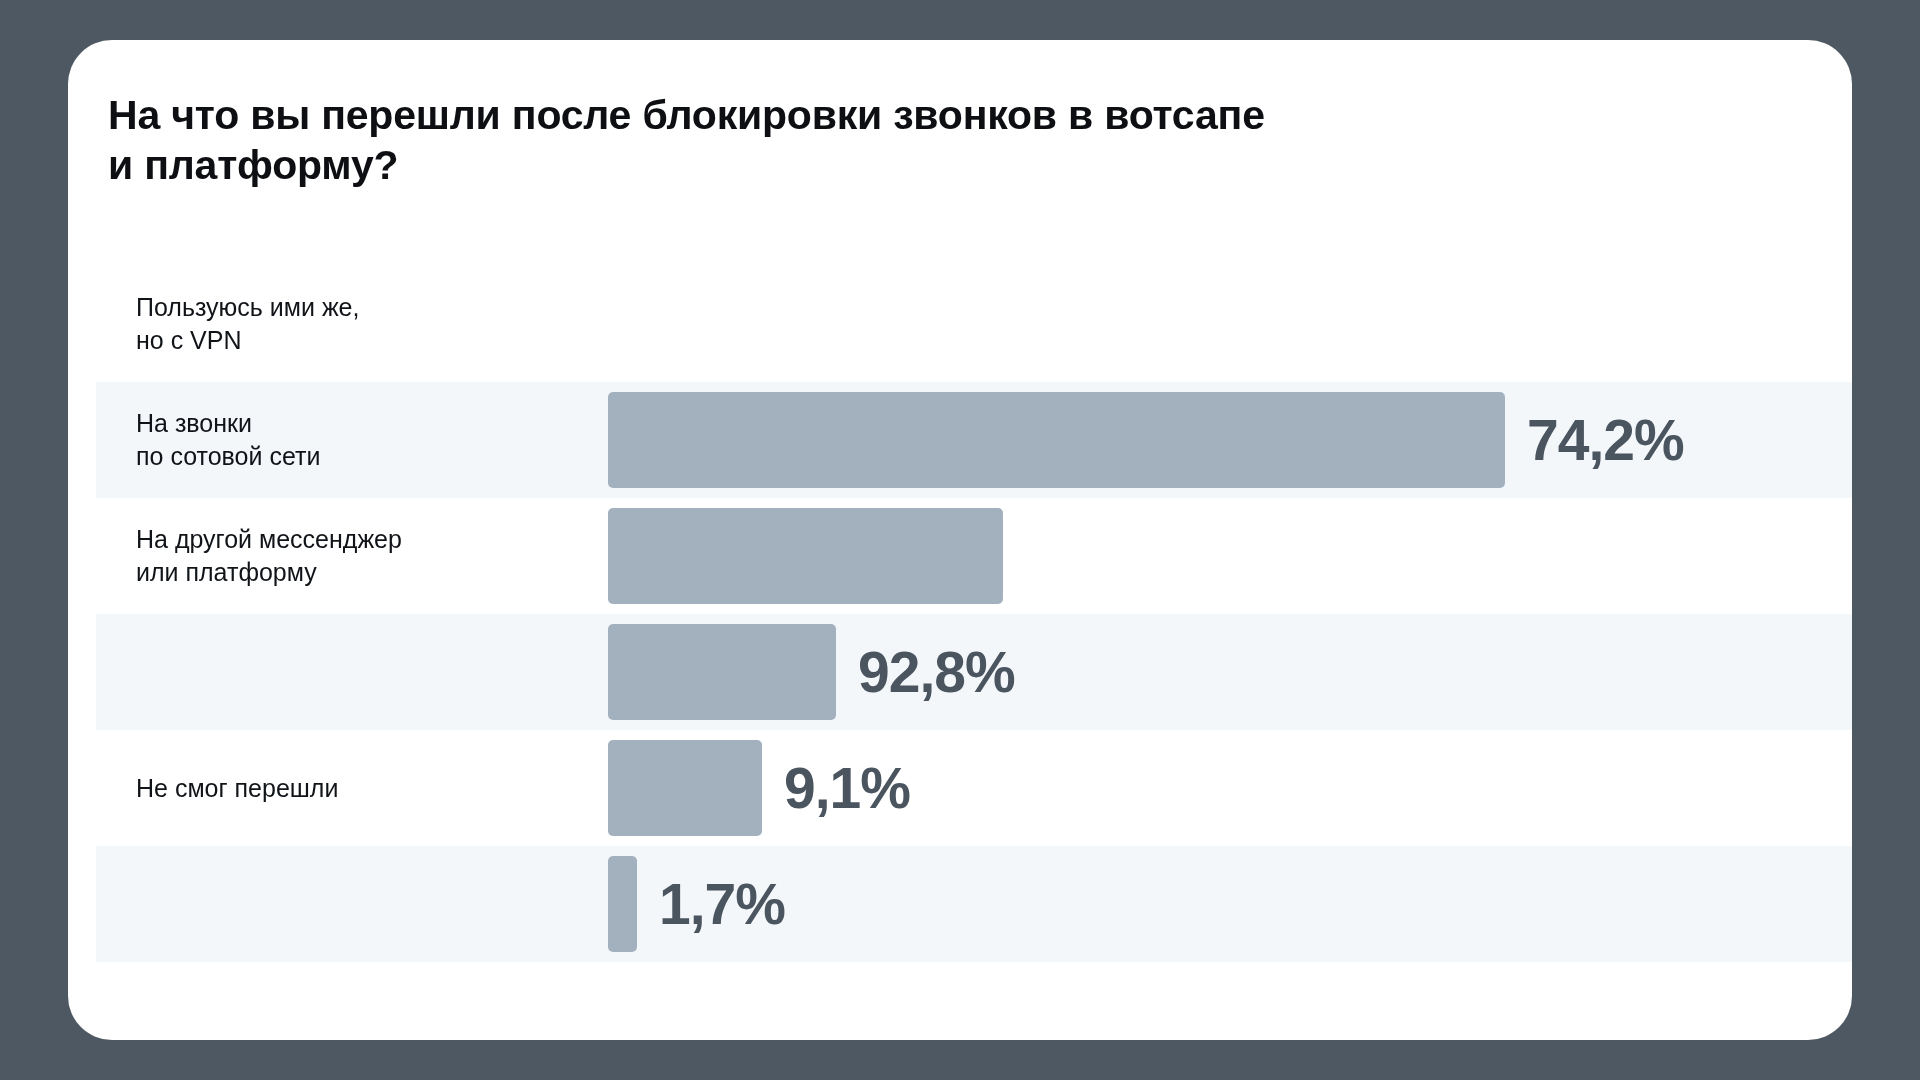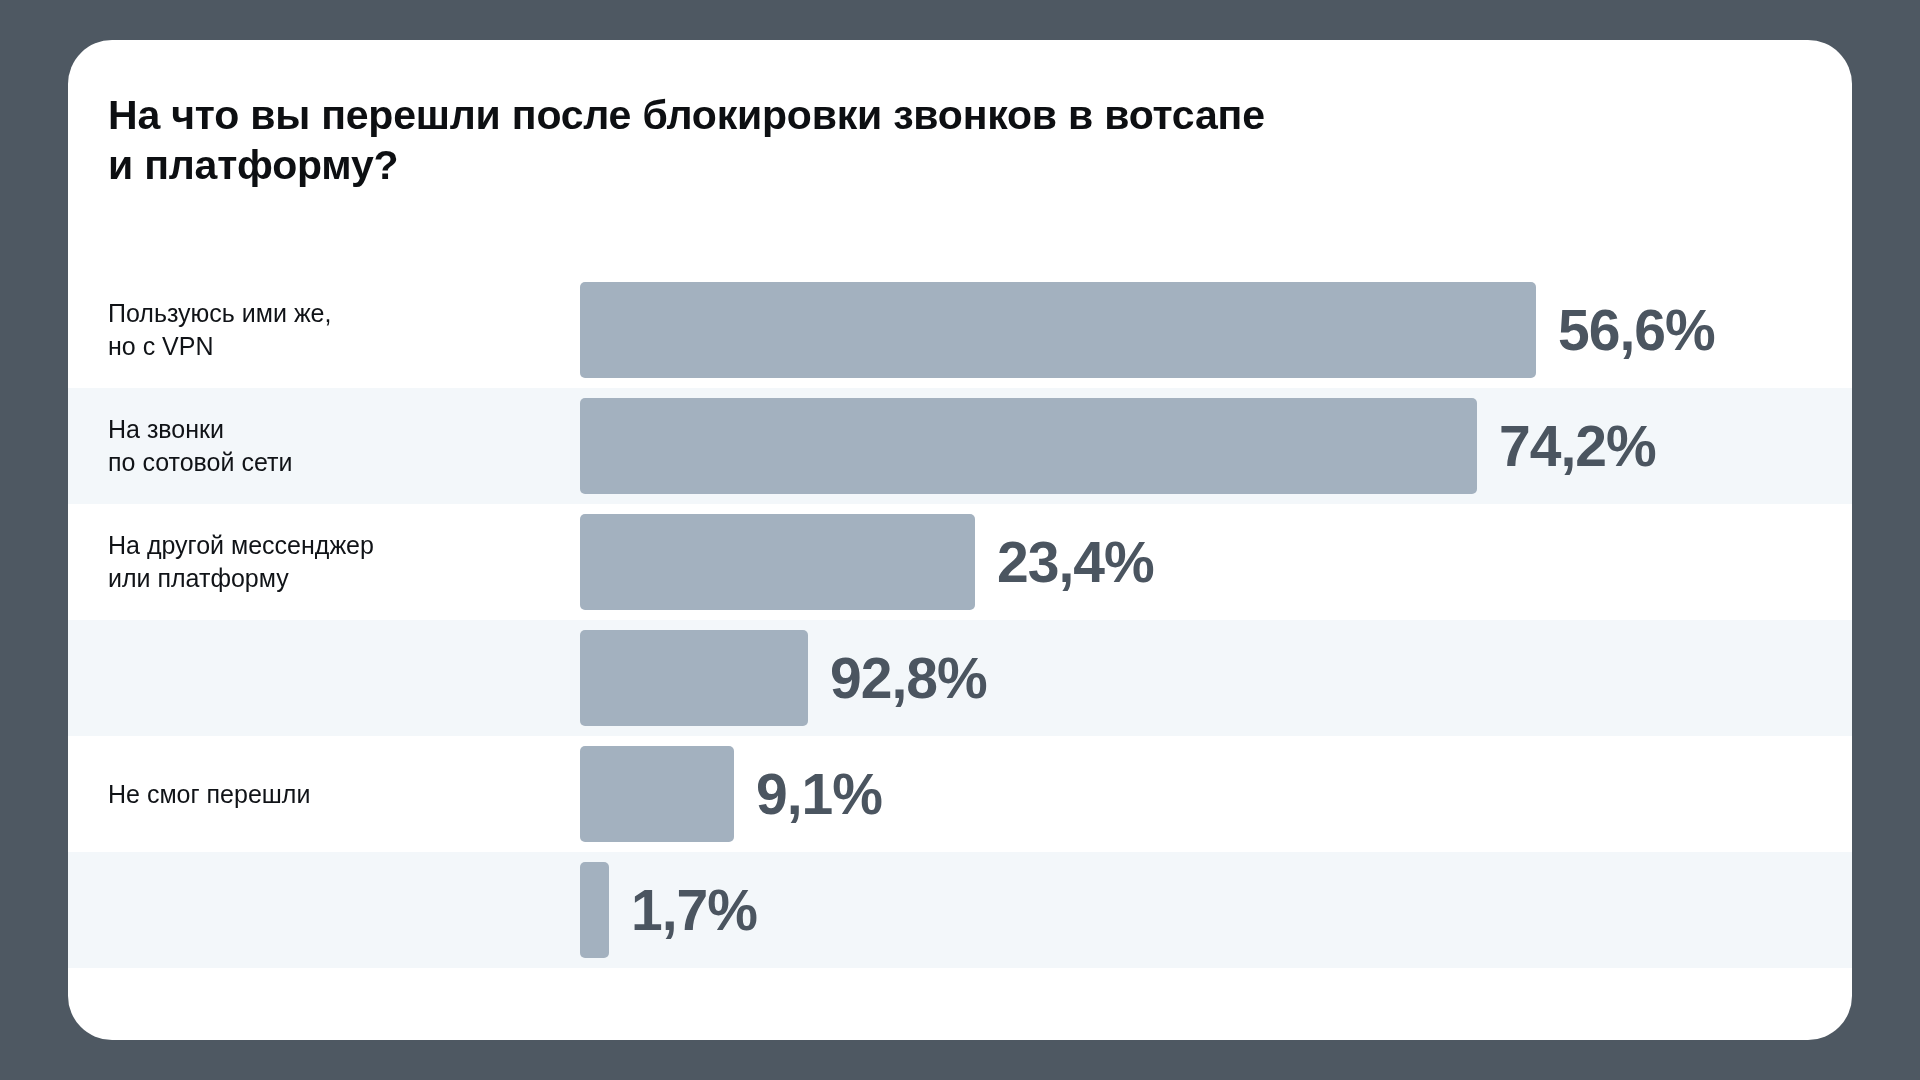--- a/index.html
+++ b/index.html
@@ -34,22 +34,23 @@
     font-weight: bold;
     line-height: 1.22;
     color: #0d0f12;
     letter-spacing: -0.2px;
     white-space: pre-line;
   }
 
   #rows {
     position: absolute;
     left: 0;
-    top: 232px;
+    top: 226px;
     width: 1784px;
+    padding-left: 28px;
   }
 
   .row {
     position: relative;
     height: 116px;
     display: flex;
     align-items: center;
     box-sizing: border-box;
   }
   .row.alt { background: #f3f7fa; }
@@ -98,41 +99,36 @@
 <div id="card">
 
   <div id="title">На что вы перешли после блокировки звонков в вотсапе
 и платформу?</div>
 
   <div id="rows">
 
     <div class="row plain">
       <div class="row-label">Пользуюсь ими же,
 но с VPN</div>
-      <div class="bar-zone">
-        <div class="bar" style="width: 956px;"></div>
-        <div class="value">56,6%</div>
-      </div>
     </div>
 
     <div class="row alt">
       <div class="row-label">На звонки
 по сотовой сети</div>
       <div class="bar-zone">
         <div class="bar" style="width: 897px;"></div>
         <div class="value">74,2%</div>
       </div>
     </div>
 
     <div class="row plain">
       <div class="row-label">На другой мессенджер
 или платформу</div>
       <div class="bar-zone">
         <div class="bar" style="width: 395px;"></div>
-        <div class="value">23,4%</div>
       </div>
     </div>
 
     <div class="row alt">
       <div class="bar-zone">
         <div class="bar" style="width: 228px;"></div>
         <div class="value">92,8%</div>
       </div>
     </div>
 

